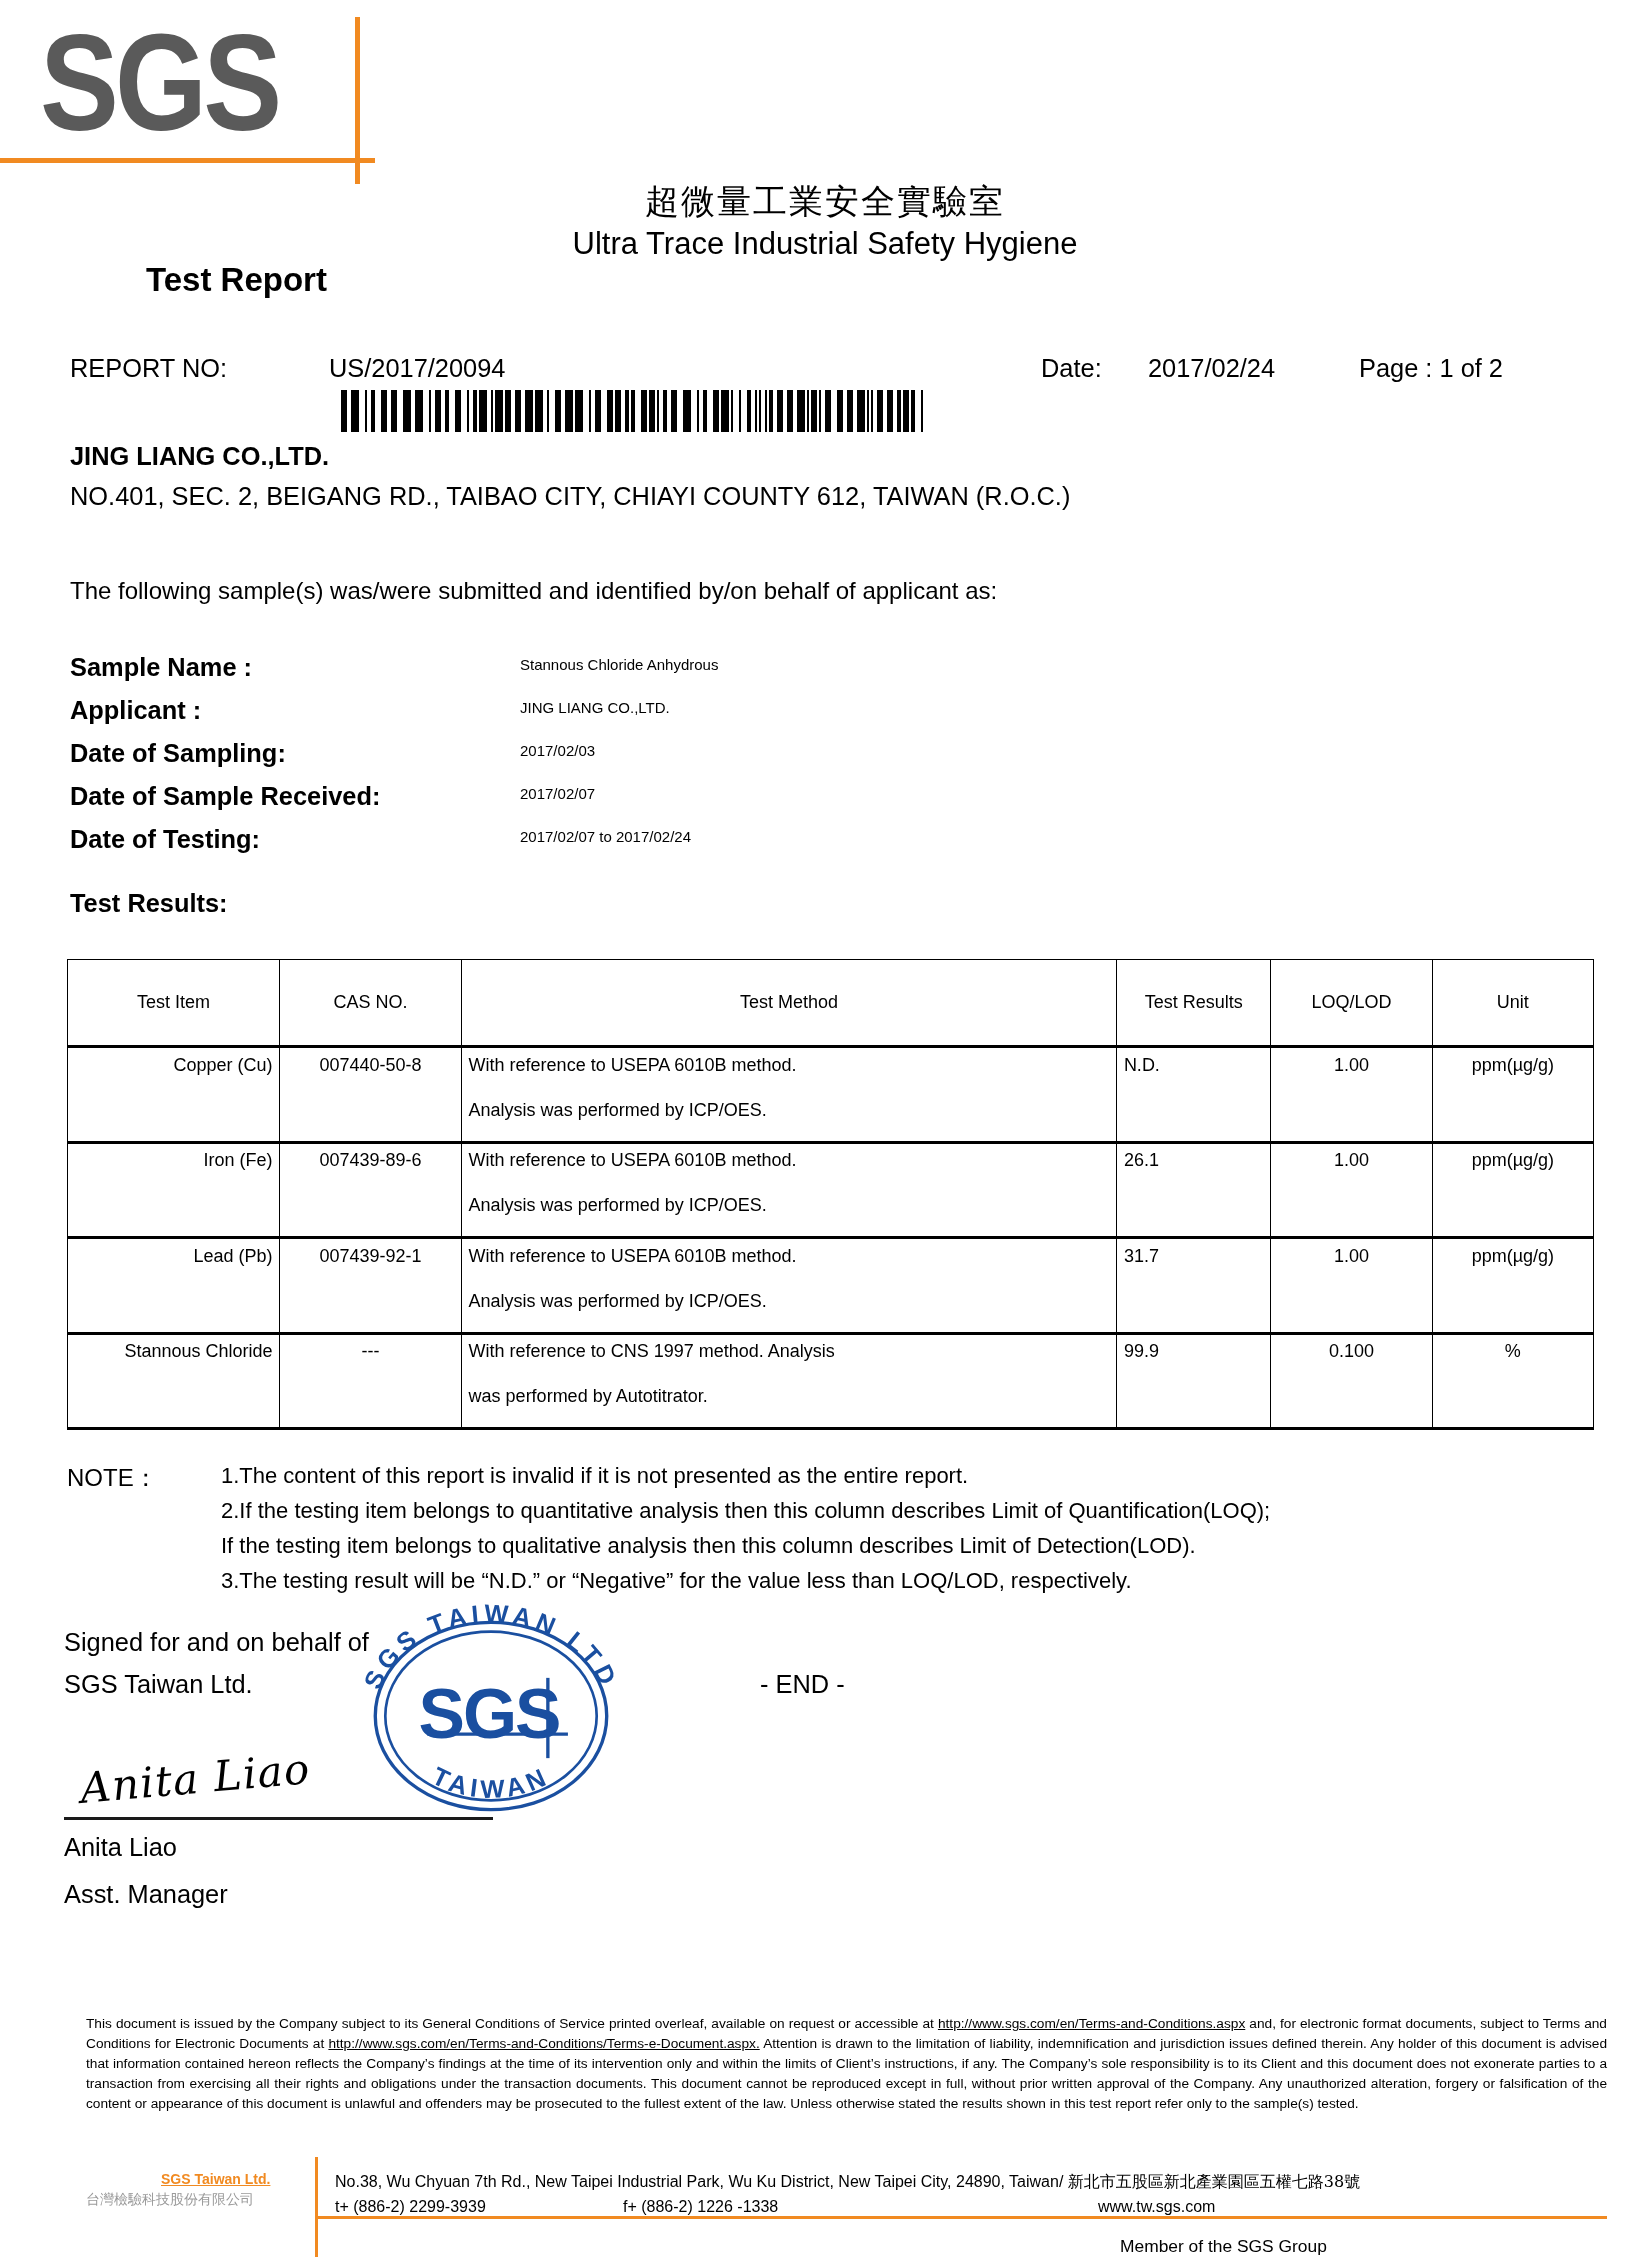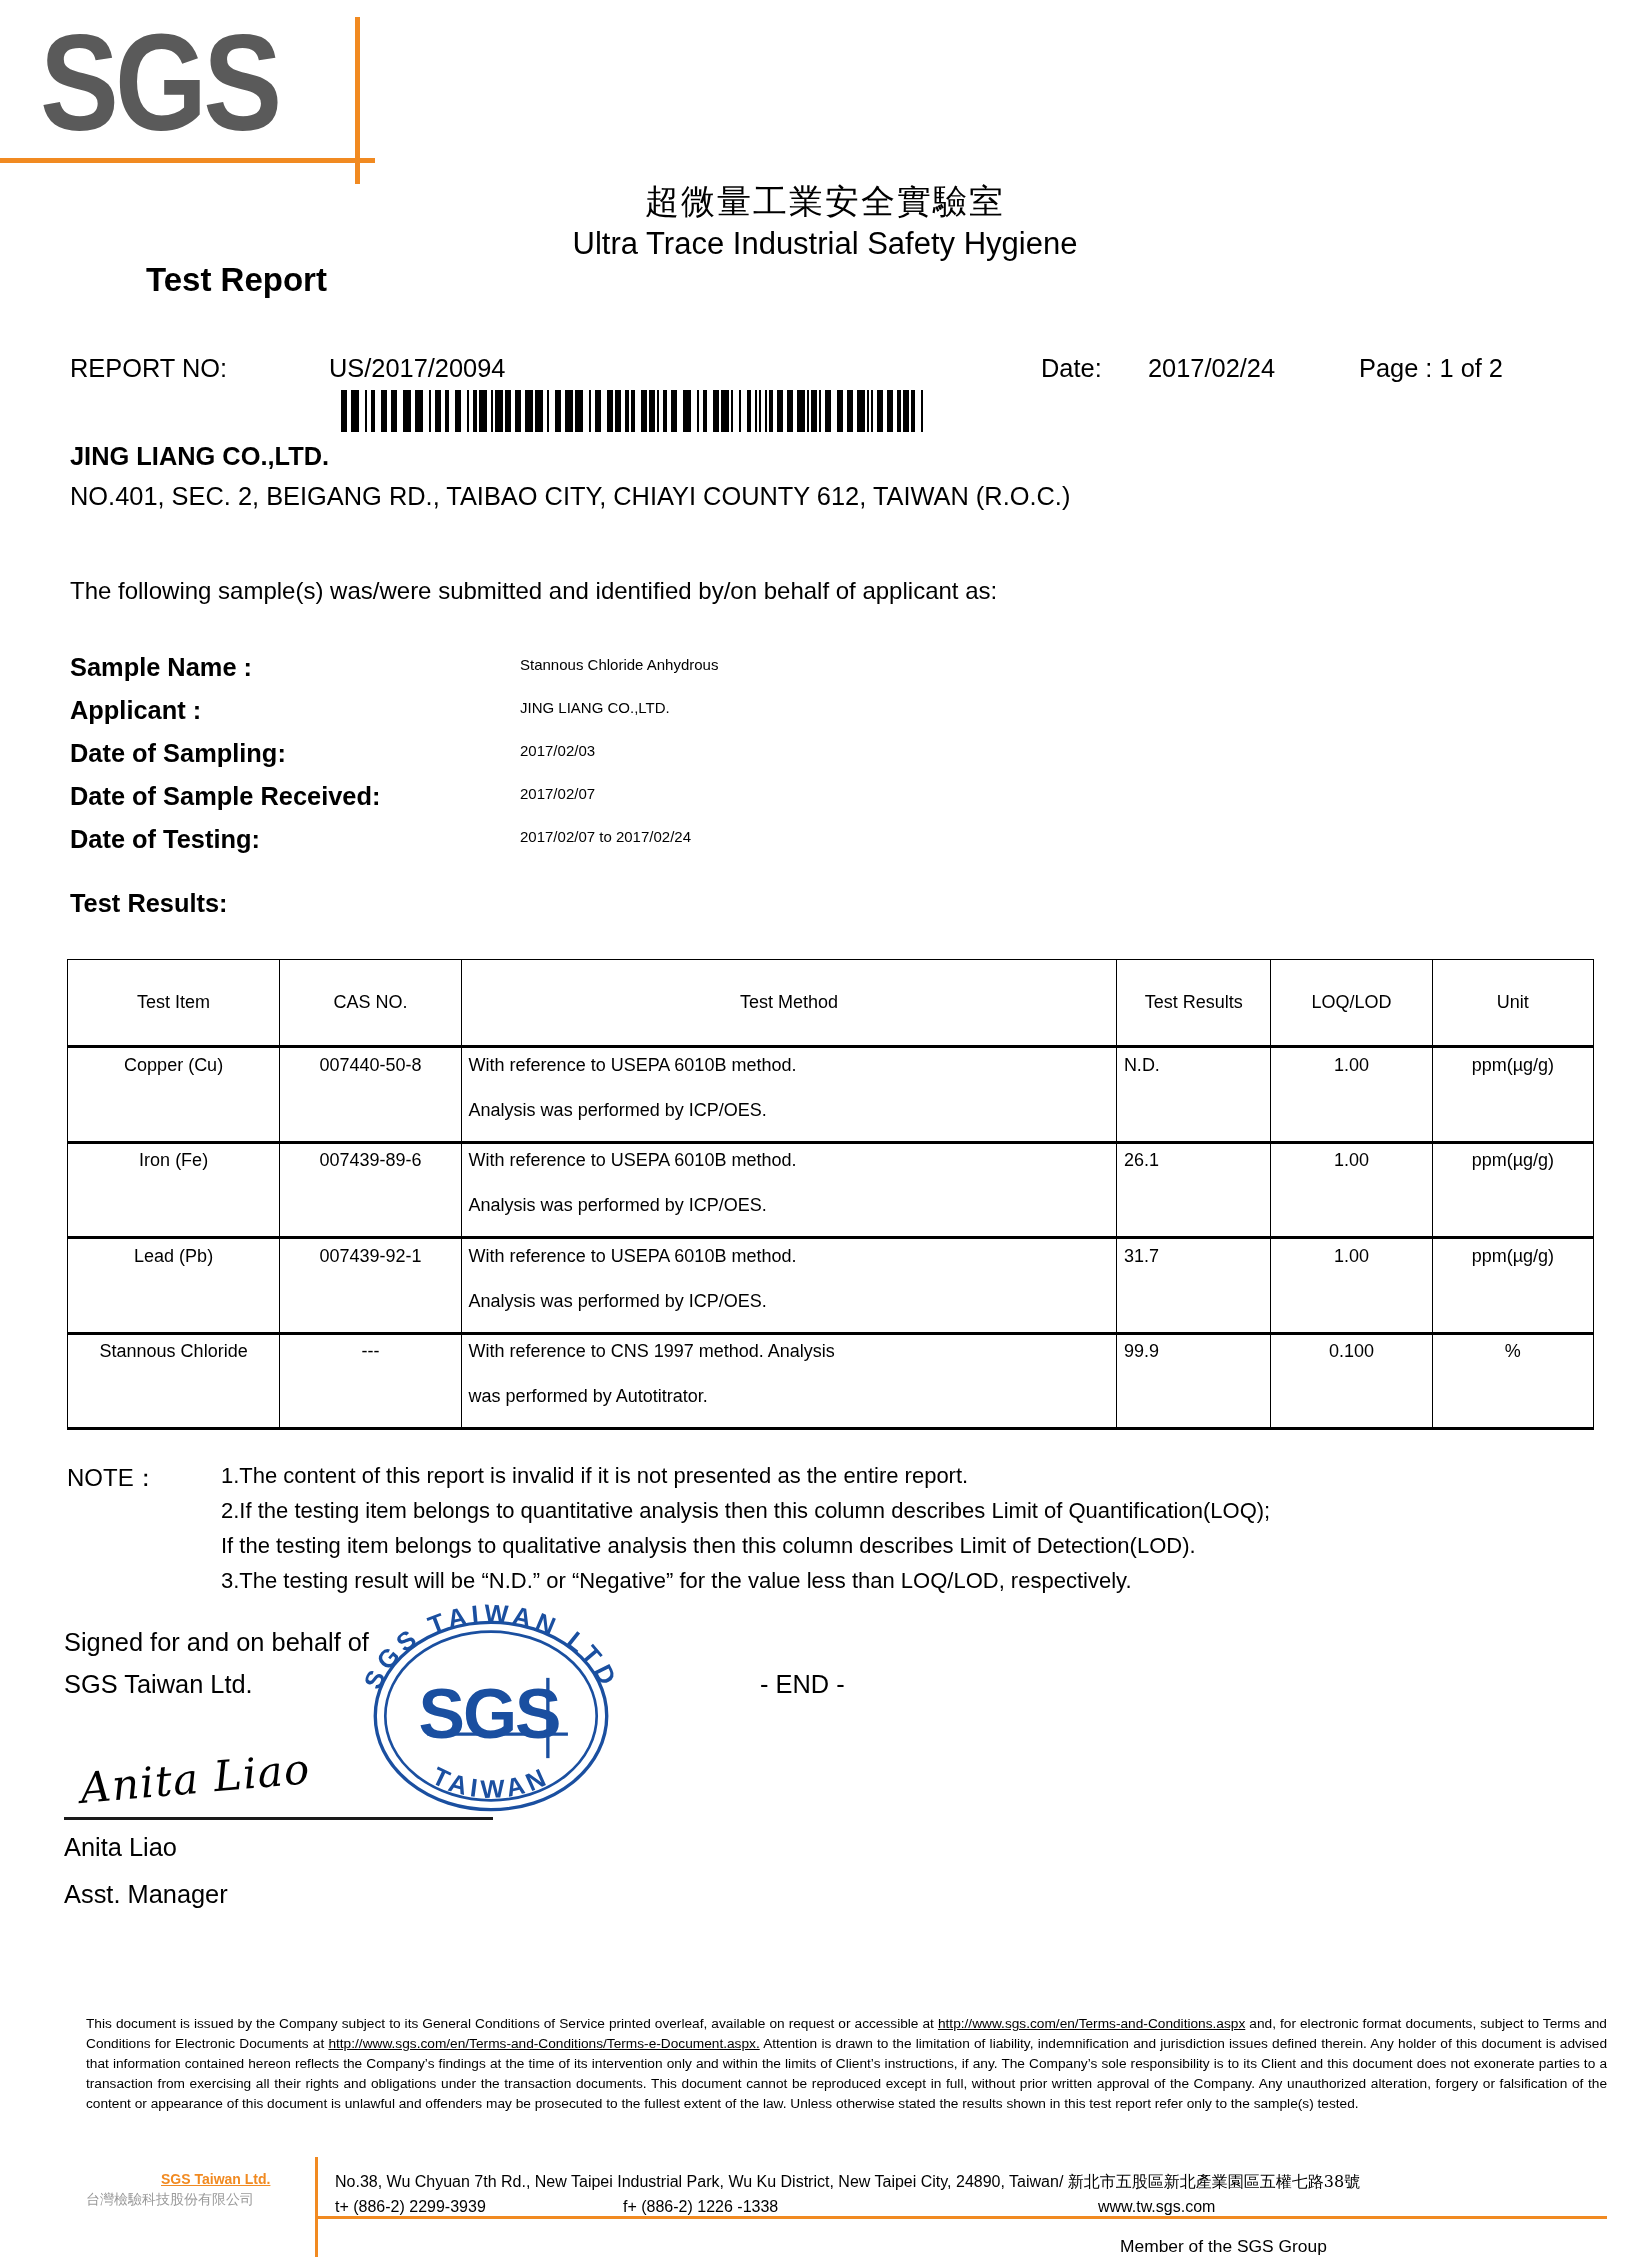--- a/index.html
+++ b/index.html
@@ -94,21 +94,21 @@
     padding: 6.7px 6.7px;
   }
   table.results thead th {
     text-align: center;
     vertical-align: middle;
     height: 72px;
     border-bottom-width: 3.3px;
   }
   table.results tbody td { height: 79px; }
   table.results tbody tr td { border-bottom-width: 3.3px; }
-  .c-item   { width: 194px; text-align: center; }
+  .c-item   { width: 194px; text-align: right; }
   .c-cas    { width: 164px; text-align: center; }
   .c-method { width: 629px; text-align: left; }
   .c-res    { width: 137px; text-align: left; }
   .c-loq    { width: 144px; text-align: center; }
   .c-unit   { width: 144px; text-align: center; }
   .mline2 { display: block; margin-top: 24px; }
 
   
   .note-label { position: absolute; left: 67px; top: 1462px; font-size: 24px; }
   .notes { position: absolute; left: 221px; top: 1458px; width: 1386px; }

